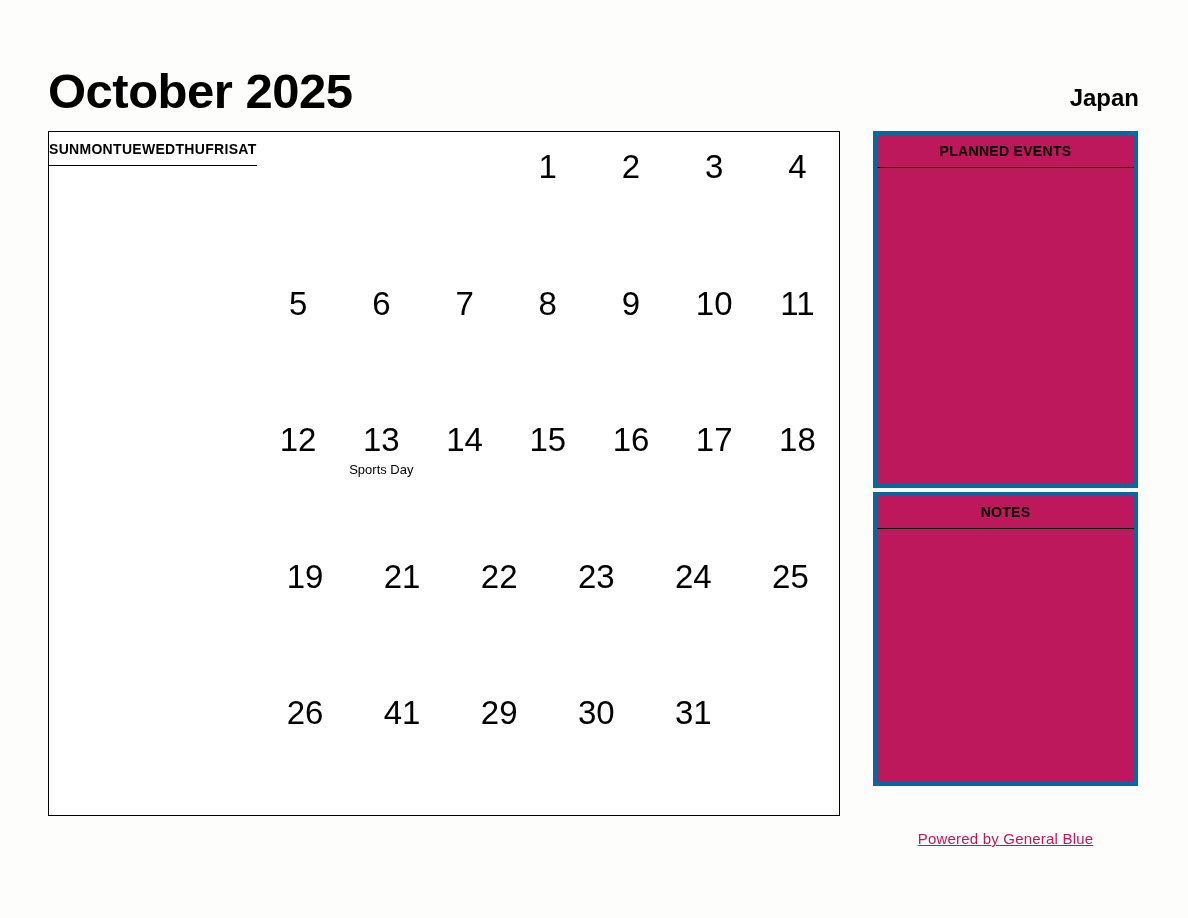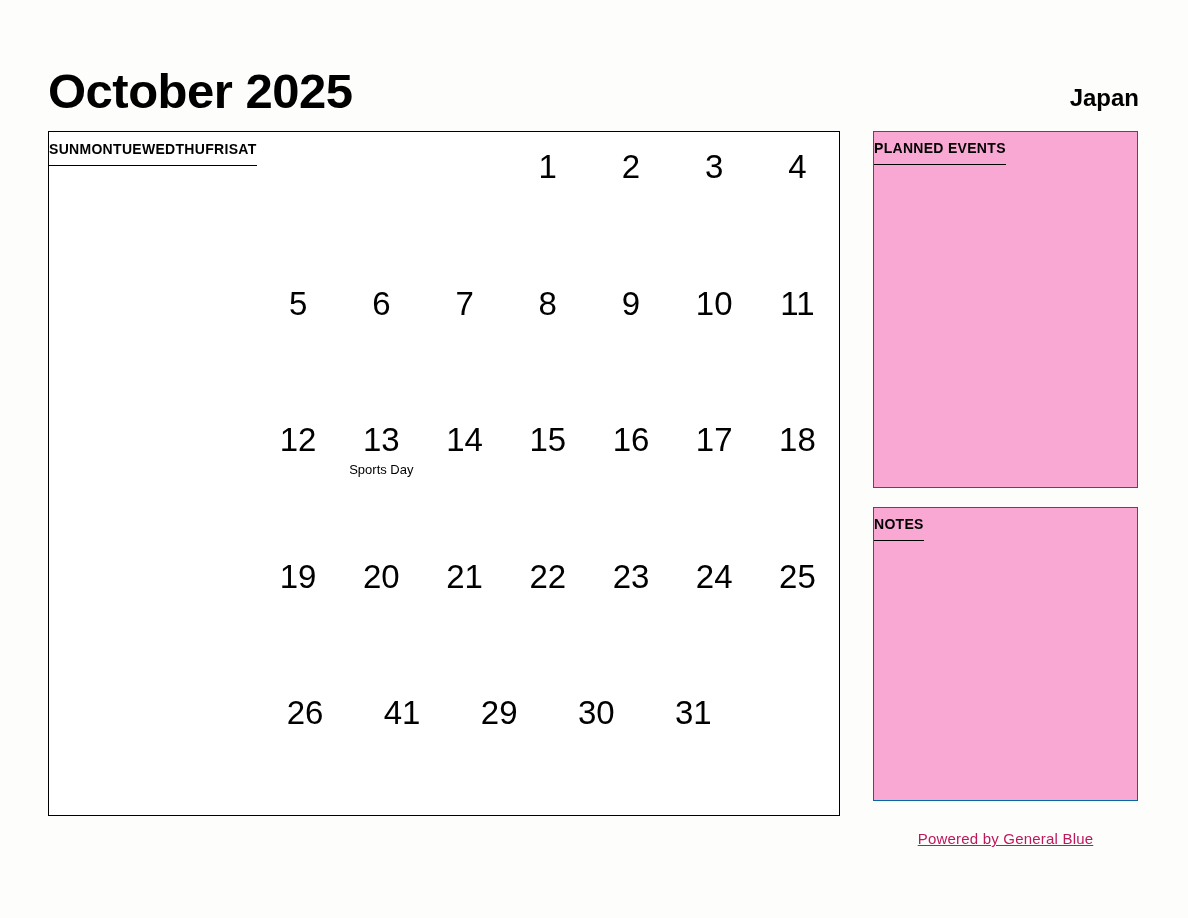--- a/index.html
+++ b/index.html
@@ -103,35 +103,35 @@
     line-height: 1.2;
     margin-top: 4px;
     text-align: right;
     padding: 0 2px;
   }
   .day-cell.empty .day-num { visibility: hidden; }
 
   
   .panel {
     position: absolute;
-    border: 1px solid #0369a1;
+    border: 4px solid #0369a1;
     box-sizing: border-box;
-    background: #f9a8d4;
-    display: flex;
-    flex-direction: row;
+    background: #be185d;
+    display: flex;
+    flex-direction: column;
   }
   .panel-events {
     left: 873px;
     top: 131px;
     width: 265px;
     height: 357px;
   }
   .panel-notes {
     left: 873px;
-    top: 507px;
+    top: 492px;
     width: 265px;
     height: 294px;
   }
   .panel-title {
     height: 32px;
     border-bottom: 1px solid #000;
     display: flex;
     align-items: center;
     justify-content: center;
     font-size: 14px;
@@ -248,23 +248,20 @@
           </div>
           <div class="day-cell">
             <div class="day-num">18</div>
           </div>
         </div>
         <div class="week-row">
           <div class="day-cell">
             <div class="day-num">19</div>
           </div>
           <div class="day-cell">
-            <div class="day-num">20</div>
-          </div>
-          <div class="day-cell">
             <div class="day-num">21</div>
           </div>
           <div class="day-cell">
             <div class="day-num">22</div>
           </div>
           <div class="day-cell">
             <div class="day-num">23</div>
           </div>
           <div class="day-cell">
             <div class="day-num">24</div>

